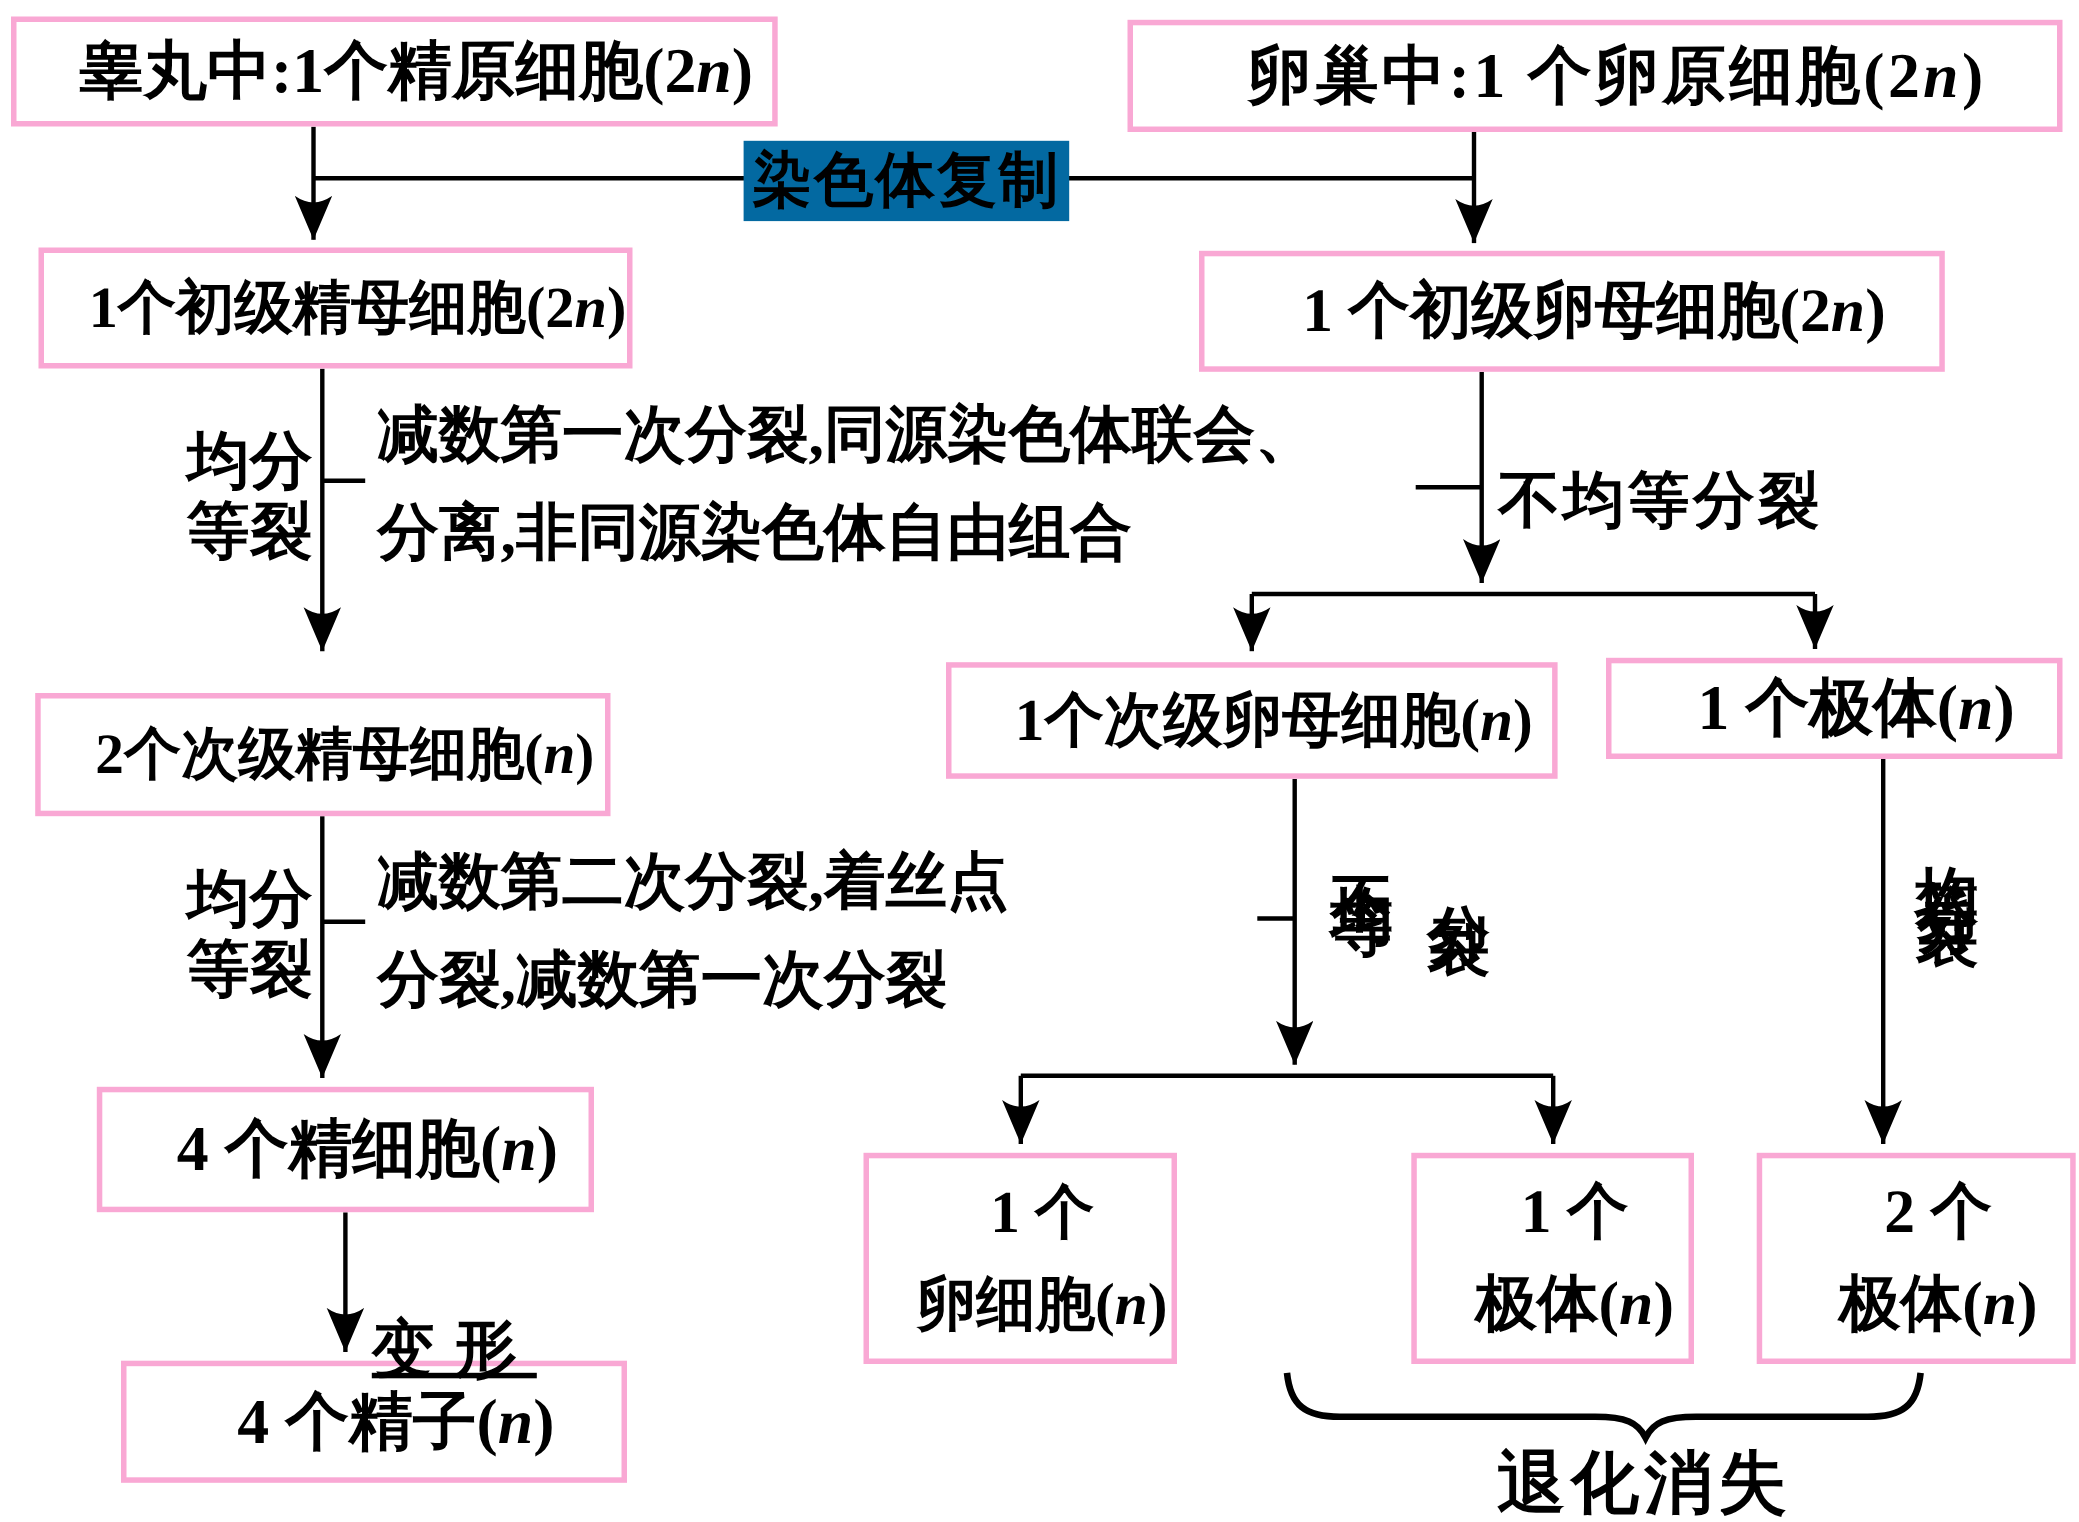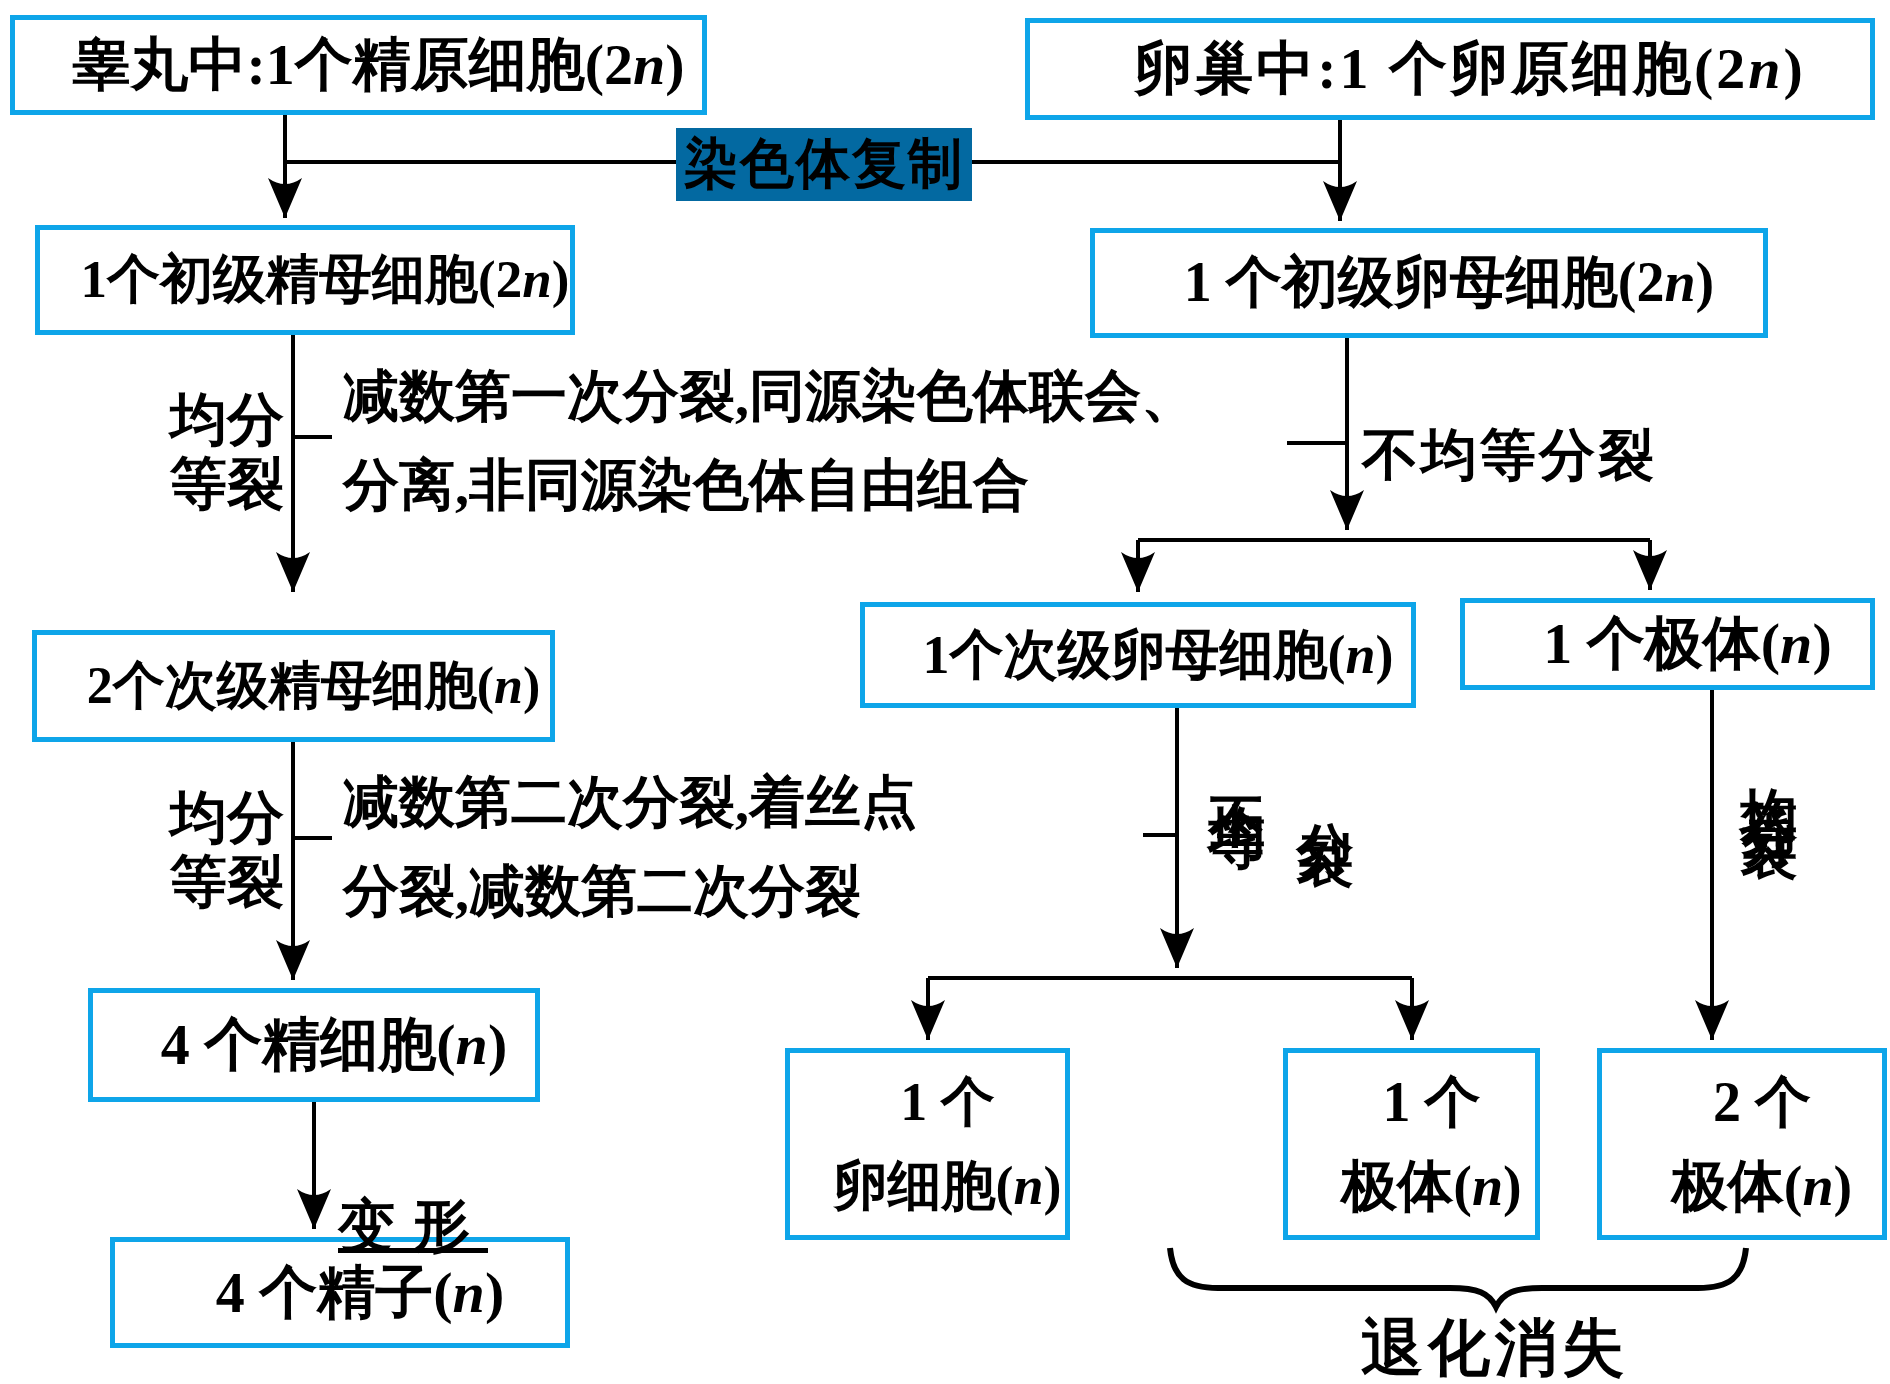--- a/index.html
+++ b/index.html
@@ -7,21 +7,21 @@
     position:relative;
     width:1890px;height:1384px;
     background:#ffffff;
     font-family:"Liberation Serif", serif;
     color:#000;
     overflow:hidden;
   }
   #wires{position:absolute;left:0;top:0;width:1890px;height:1384px;}
   .box{
     position:absolute;
-    border:5px solid #0ea5e9;
+    border:5px solid #f9a8d4;
     background:#fff;
     display:flex;
     flex-direction:column;
     align-items:center;
     justify-content:center;
     text-align:center;
     box-sizing:border-box;
     white-space:nowrap;
     font-weight:bold;
     padding-left:40px;
@@ -150,21 +150,21 @@
 
   <div class="lbl" style="left:1362px;top:418px;font-size:56px;letter-spacing:3px;"><span>不均等分裂</span></div>
 
   <div class="lbl" style="left:170px;top:786px;font-size:57px;line-height:64px;">
     <div>均分</div>
     <div>等裂</div>
   </div>
 
   <div class="lbl" style="left:343px;top:758px;font-size:56px;line-height:89px;">
     <div>减数第二次分裂,着丝点</div>
-    <div>分裂,减数第二次分裂</div>
+    <div>分裂,减数第一次分裂</div>
   </div>
 
   <div class="lbl vert" style="left:1198px;top:752px;font-size:57px;letter-spacing:8px;"><span>不均等</span></div>
 
   <div class="lbl vert" style="left:1286px;top:776px;font-size:57px;letter-spacing:10px;"><span>分裂</span></div>
 
   <div class="lbl vert" style="left:1730px;top:742px;font-size:57px;letter-spacing:12px;"><span>均等分裂</span></div>
 
   <div class="lbl" style="left:338px;top:1188px;font-size:57px;letter-spacing:18px;text-decoration:underline;"><span>变形</span></div>
 

